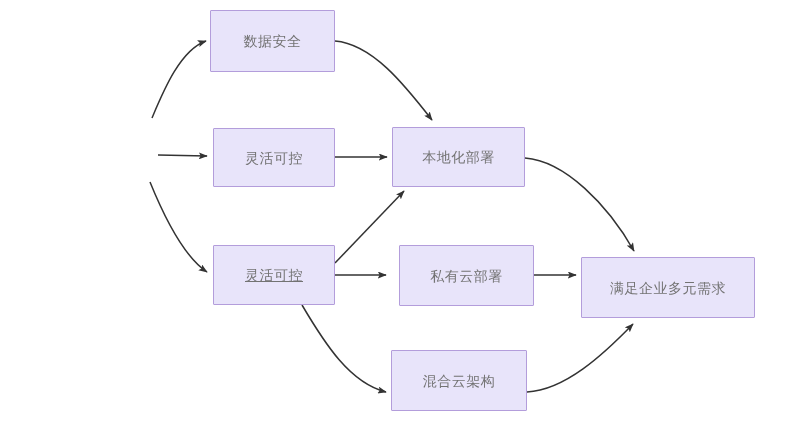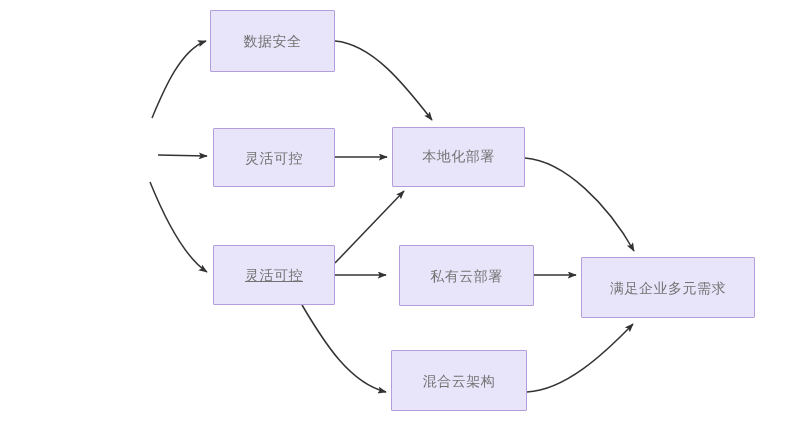--- a/index.html
+++ b/index.html
@@ -90,21 +90,21 @@
   </div>
 
   <div class="node" style="left:213px; top:128px; width:122px; height:59px;">
     <span class="node-label">灵活可控</span>
   </div>
 
   <div class="node" style="left:213px; top:245px; width:122px; height:60px;text-decoration:underline;">
     <span class="node-label">灵活可控</span>
   </div>
 
-  <div class="node" style="left:392px; top:127px; width:133px; height:60px;font-family:Liberation Serif, serif;">
+  <div class="node" style="left:392px; top:127px; width:133px; height:60px;">
     <span class="node-label">本地化部署</span>
   </div>
 
   <div class="node" style="left:391px; top:245px; width:135px; height:61px;margin-left:8px;">
     <span class="node-label">私有云部署</span>
   </div>
 
   <div class="node" style="left:391px; top:350px; width:136px; height:61px;">
     <span class="node-label">混合云架构</span>
   </div>

